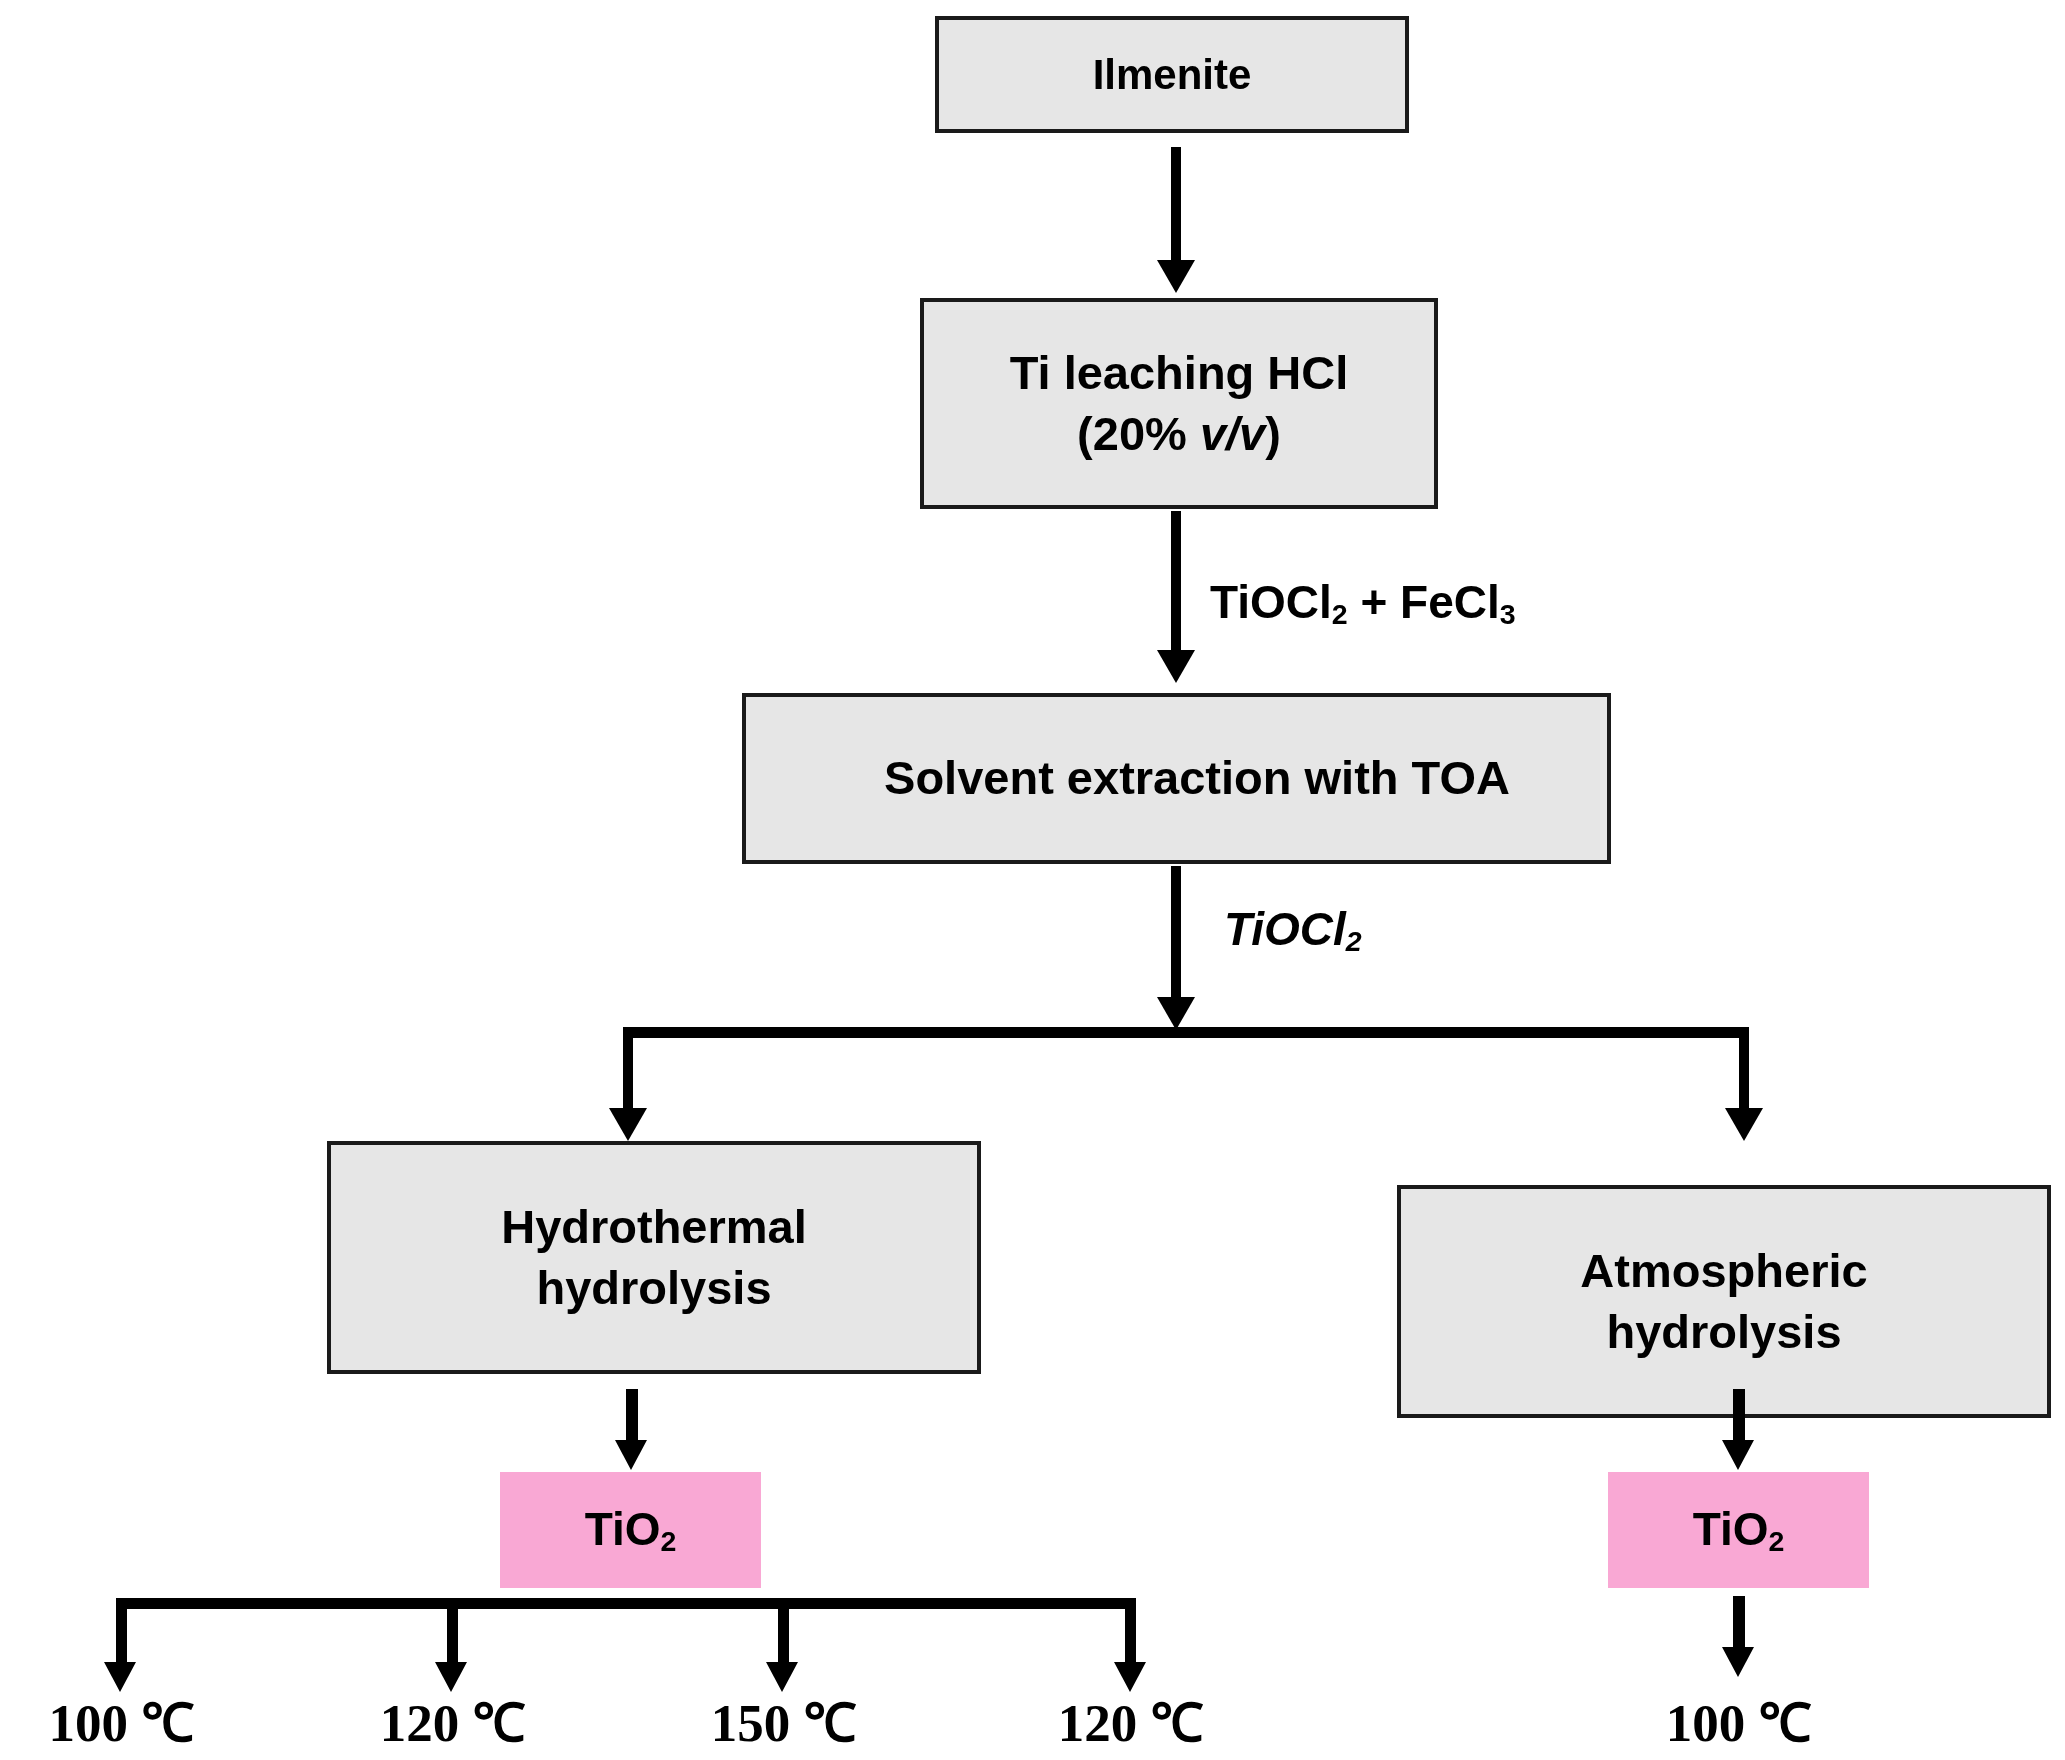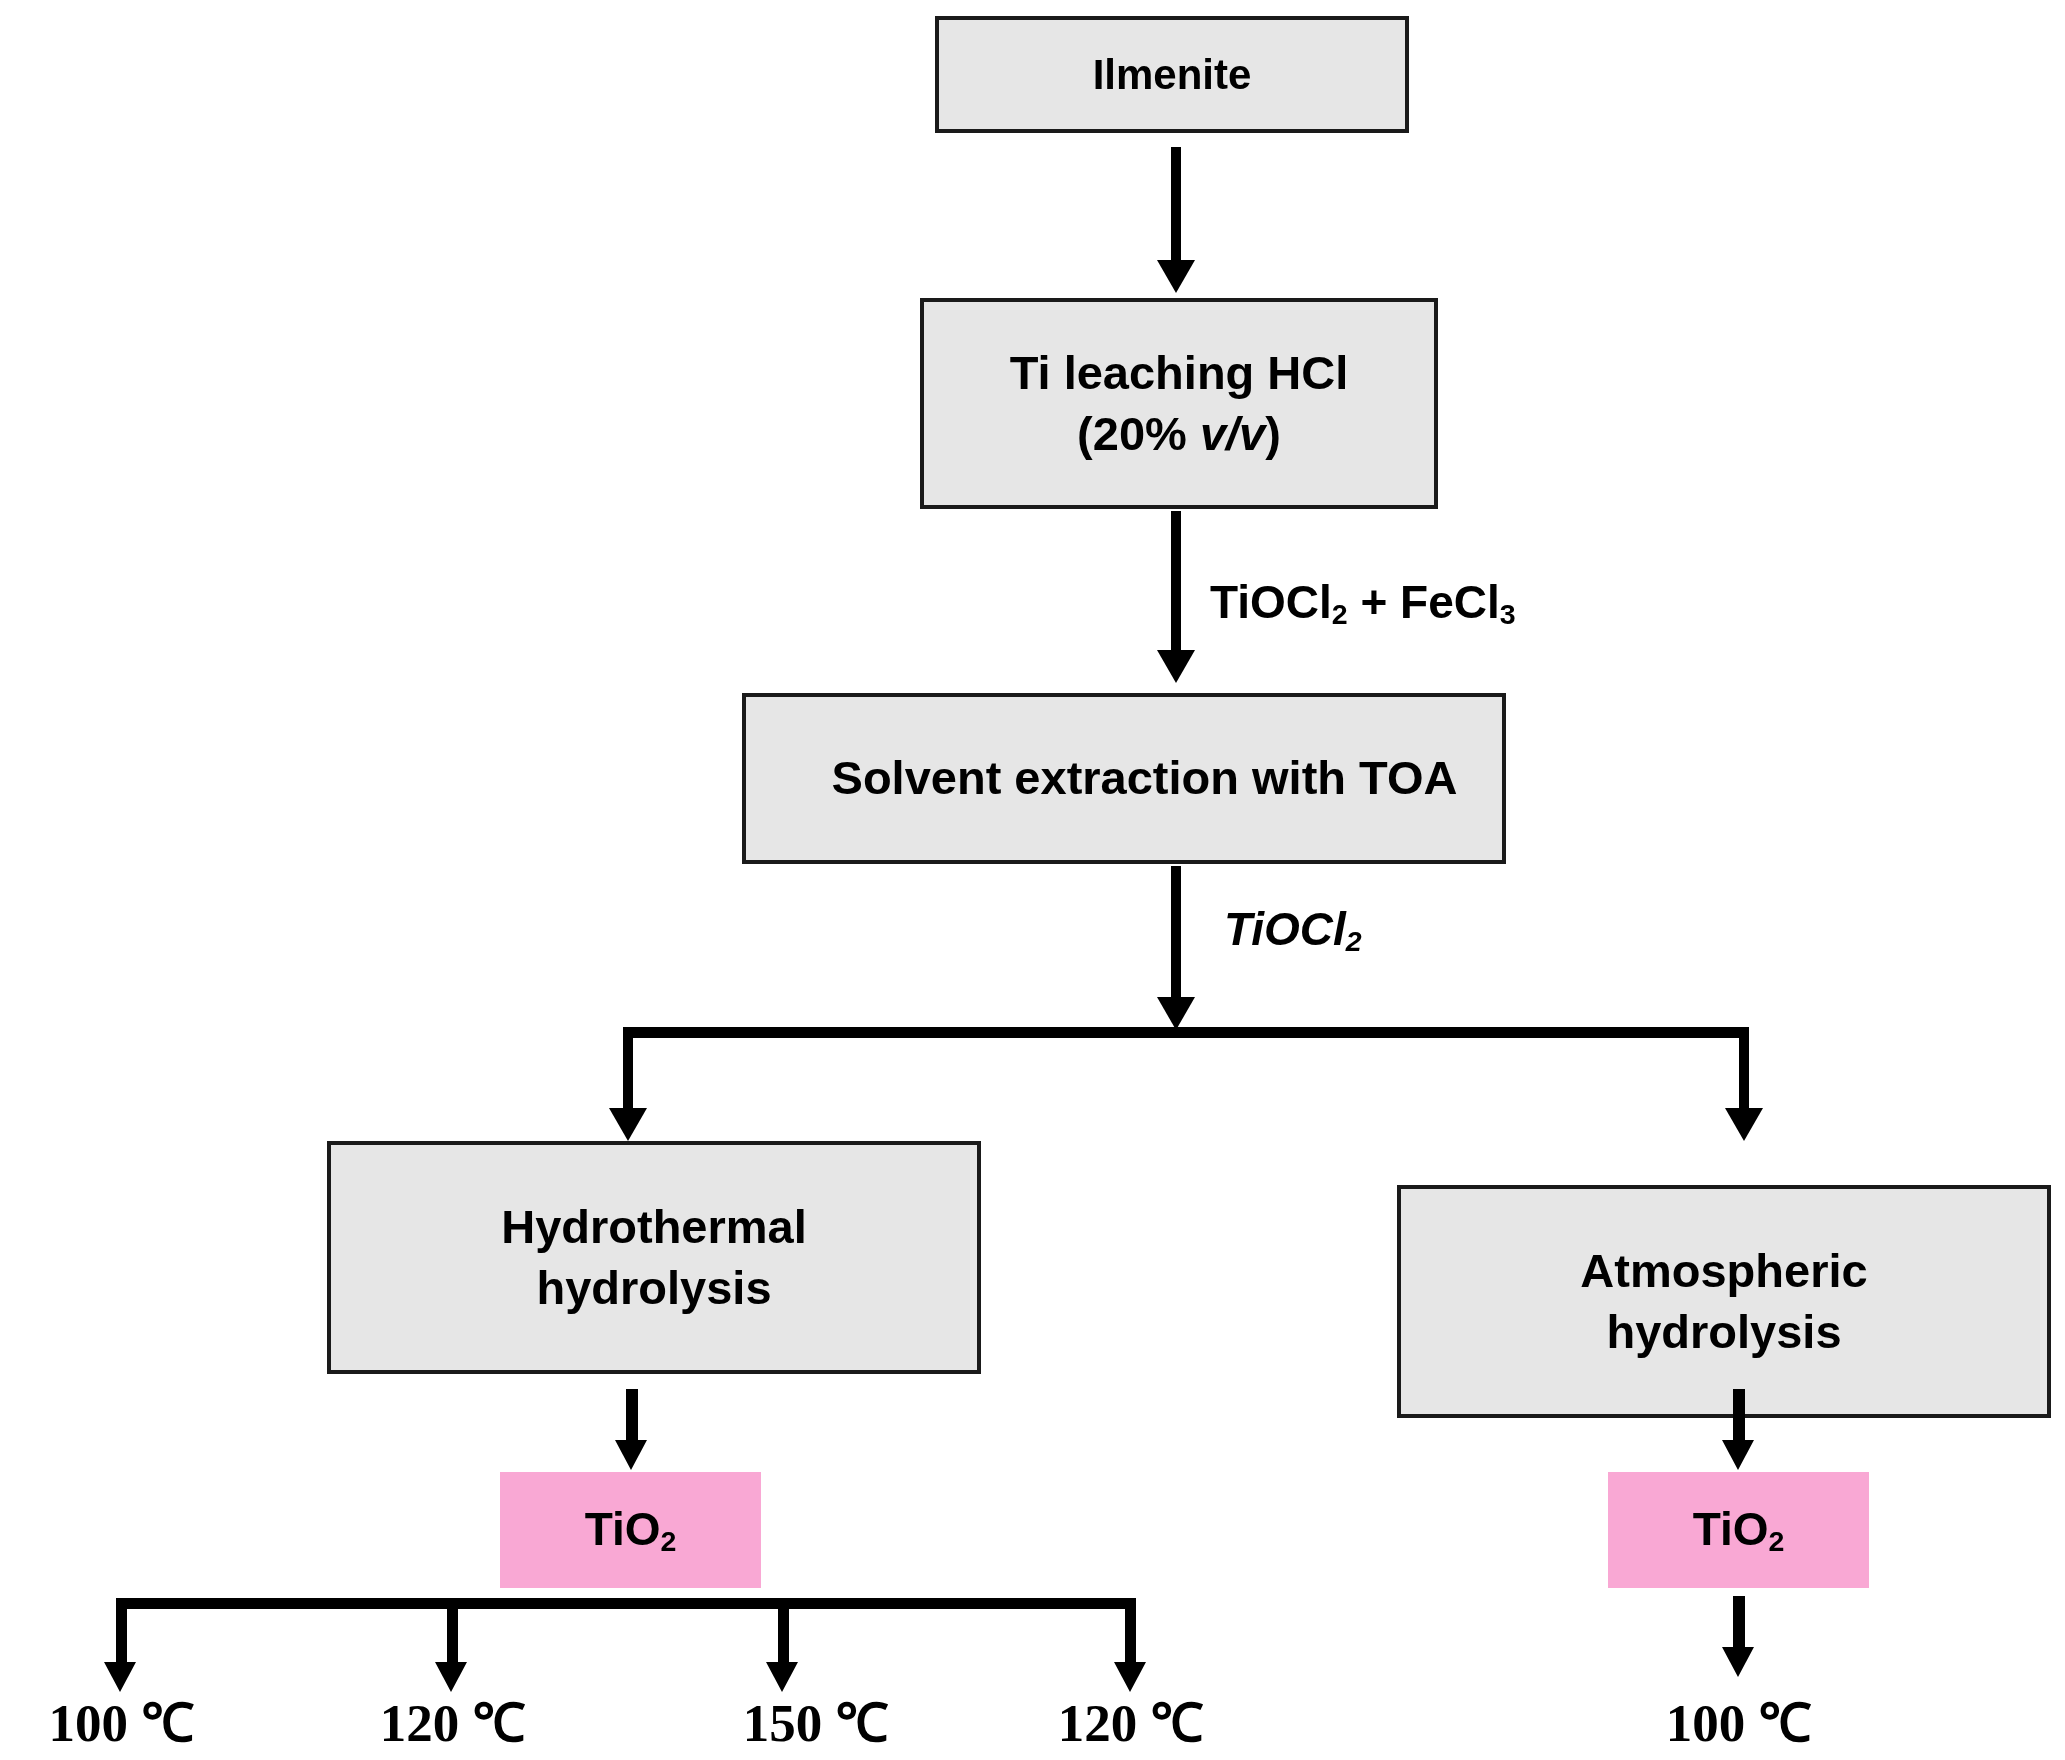--- a/index.html
+++ b/index.html
@@ -99,21 +99,21 @@
       <span><span>(20% </span><span class="ital">v/v</span><span>)</span></span>
     </span>
   </div>
 
   <div class="vline" style="left:1171px;top:511px;width:9.7px;height:142px;"></div>
   <div class="ahead" style="left:1157px;top:650px;"></div>
   <div class="elabel" style="left:1210px;top:575px;font-size:46px;">
     <span>TiOCl</span><sub>2</sub><span> + FeCl</span><sub>3</sub>
   </div>
 
-  <div class="pbox" style="left:742px;top:693px;width:764px;height:171px;font-size:47px;padding-left:41px;">
+  <div class="pbox" style="left:742px;top:693px;width:869px;height:171px;font-size:47px;padding-left:41px;">
     <span class="txt">Solvent extraction with TOA</span>
   </div>
 
   <div class="vline" style="left:1171px;top:866px;width:9.7px;height:135px;"></div>
   <div class="ahead" style="left:1157px;top:997px;"></div>
   <div class="elabel" style="left:1224px;top:902px;font-size:46px;font-style:italic;">
     <span>TiOCl</span><sub>2</sub>
   </div>
 
   <div class="hline" style="left:623px;top:1027px;width:1125px;height:10.5px;"></div>
@@ -159,21 +159,21 @@
   <div class="ahead small" style="left:435px;top:1662px;"></div>
 
   <div class="vline" style="left:778px;top:1598px;width:10.5px;height:72px;"></div>
   <div class="ahead small" style="left:766px;top:1662px;"></div>
 
   <div class="vline" style="left:1125px;top:1598px;width:10.5px;height:72px;"></div>
   <div class="ahead small" style="left:1114px;top:1662px;"></div>
 
   <div class="tlabel" style="left:-19.3px;top:1684px;width:281px;font-size:53px;">100 ℃</div>
   <div class="tlabel" style="left:312px;top:1684px;width:281px;font-size:53px;">120 ℃</div>
-  <div class="tlabel" style="left:675px;top:1684px;width:281px;font-size:53px;">150 ℃</div>
+  <div class="tlabel" style="left:643px;top:1684px;width:281px;font-size:53px;">150 ℃</div>
   <div class="tlabel" style="left:990px;top:1684px;width:281px;font-size:53px;">120 ℃</div>
 
   <div class="vline" style="left:1733px;top:1596px;width:12.3px;height:54px;"></div>
   <div class="ahead small" style="left:1722px;top:1647px;"></div>
   <div class="tlabel" style="left:1598px;top:1684px;width:281px;font-size:53px;">100 ℃</div>
 
 </div>
 
 
 </body></html>

